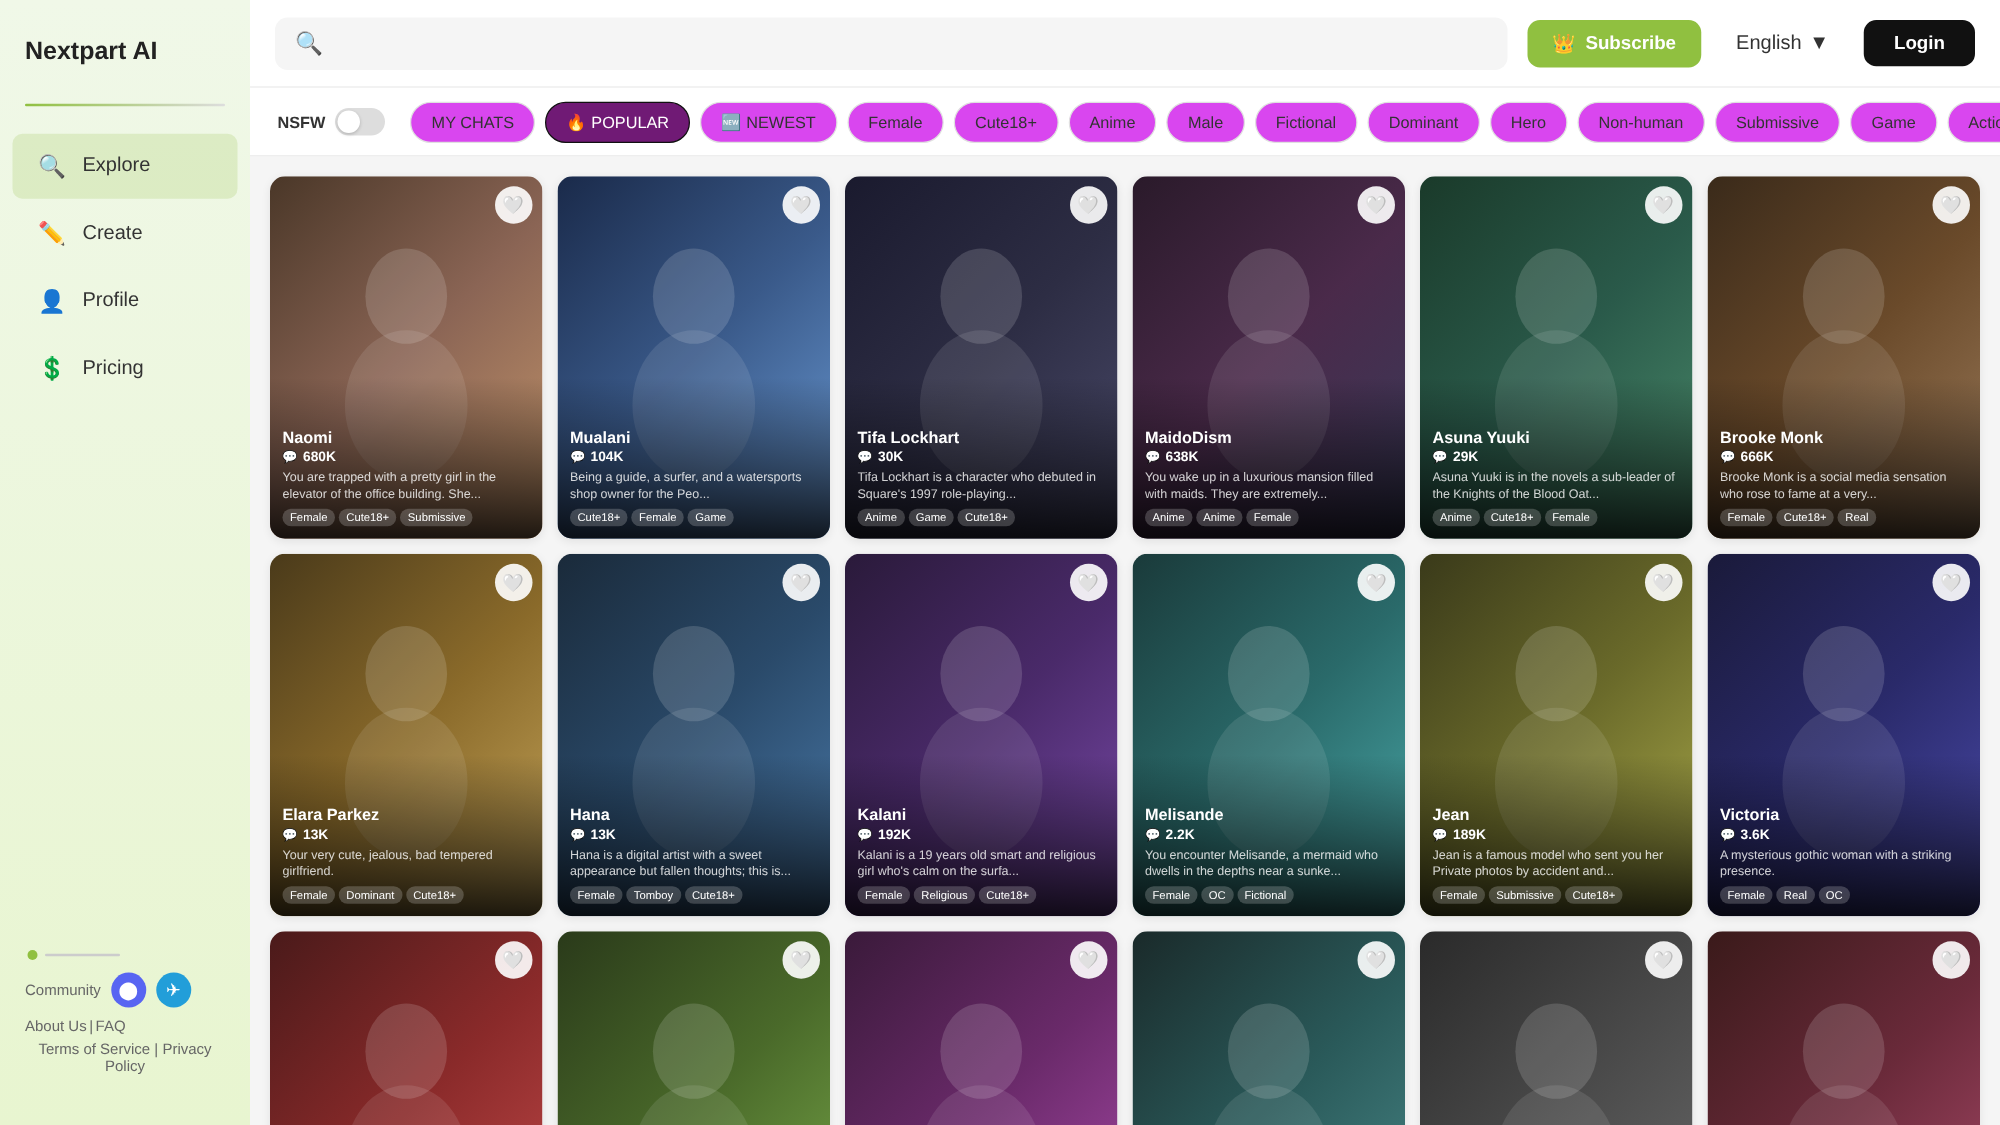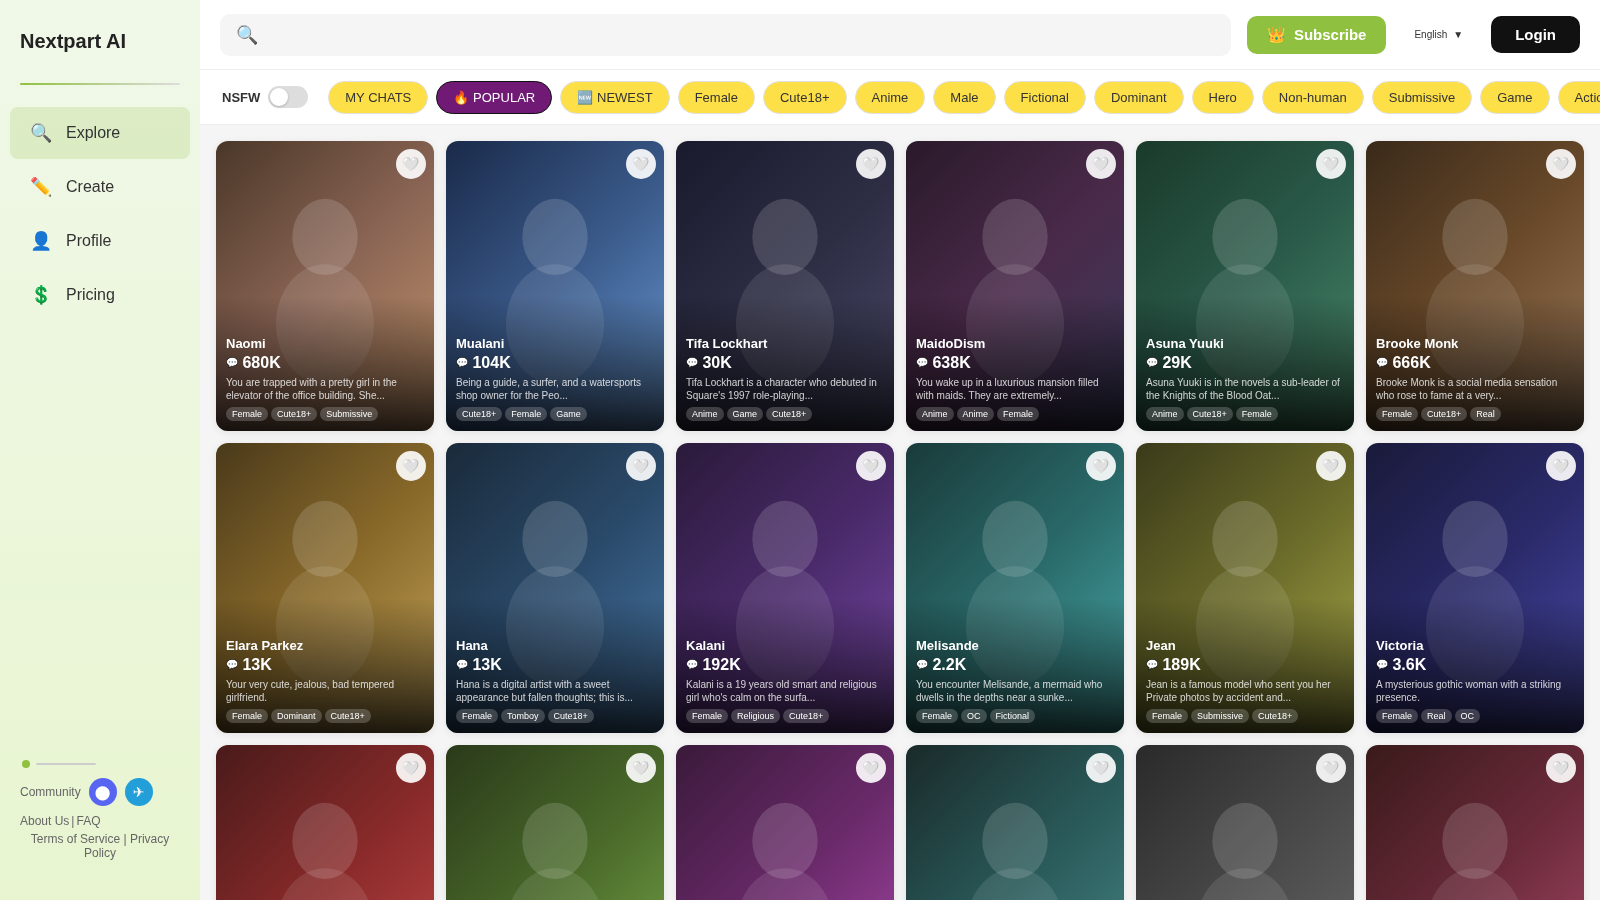--- a/index.html
+++ b/index.html
@@ -124,21 +124,21 @@
       cursor: pointer;
       display: flex;
       align-items: center;
       gap: 8px;
     }
     .lang-selector {
       display: flex;
       align-items: flex-end;
       gap: 6px;
       cursor: pointer;
-      font-size: 10px;
+      font-size: 16px;
       color: #333;
       padding: 8px 12px;
       border-radius: 8px;
     }
     .login-btn {
       background: #111;
       color: white;
       border: none;
       border-radius: 10px;
       padding: 10px 24px;
@@ -157,21 +157,21 @@
       gap: 8px;
       border-bottom: 1px solid #eee;
       overflow-x: auto;
       scrollbar-width: none;
     }
     .filter-bar::-webkit-scrollbar { display: none; }
     .filter-chip {
       padding: 8px 16px;
       border-radius: 20px;
       border: 1px solid #e0e0e0;
-      background: #fde047;
+      background: #d946ef;
       font-size: 13px;
       cursor: pointer;
       white-space: nowrap;
       font-weight: 500;
       color: #333;
       display: flex;
       align-items: center;
       gap: 5px;
     }
     .filter-chip.active { background: #701a75; color: white; border-color: #111; }
@@ -256,21 +256,21 @@
       font-weight: 700;
       margin-bottom: 3px;
     }
     .card-stats {
       display: flex;
       align-items: center;
       gap: 4px;
       margin-bottom: 4px;
     }
     .stat-icon { font-size: 10px; color: #ddd; }
-    .stat-count { color: white; font-size: 16px; font-weight: 600; }
+    .stat-count { color: white; font-size: 11px; font-weight: 600; }
     .card-desc {
       color: rgba(255,255,255,0.8);
       font-size: 10px;
       line-height: 1.3;
       display: -webkit-box;
       -webkit-line-clamp: 2;
       -webkit-box-orient: vertical;
       overflow: hidden;
       margin-bottom: 5px;
     }

